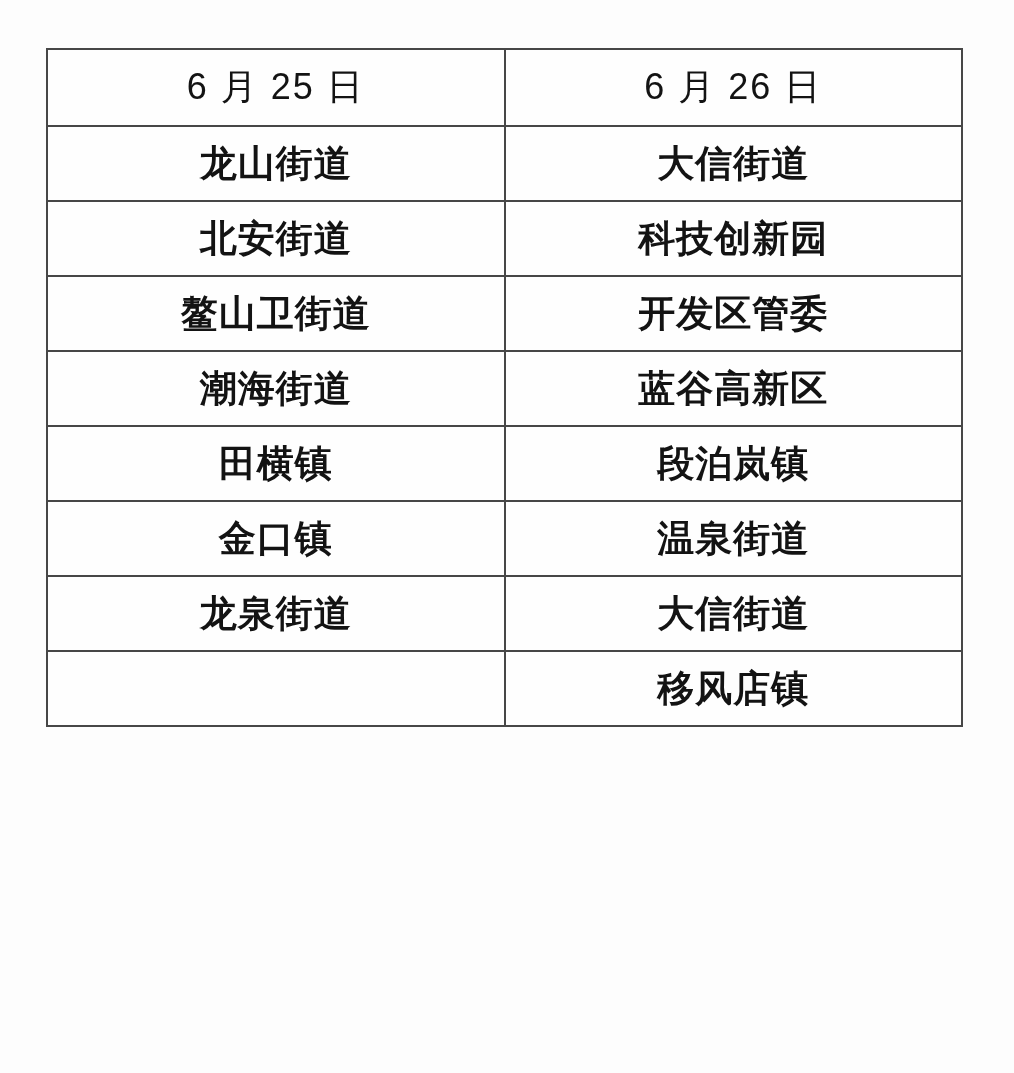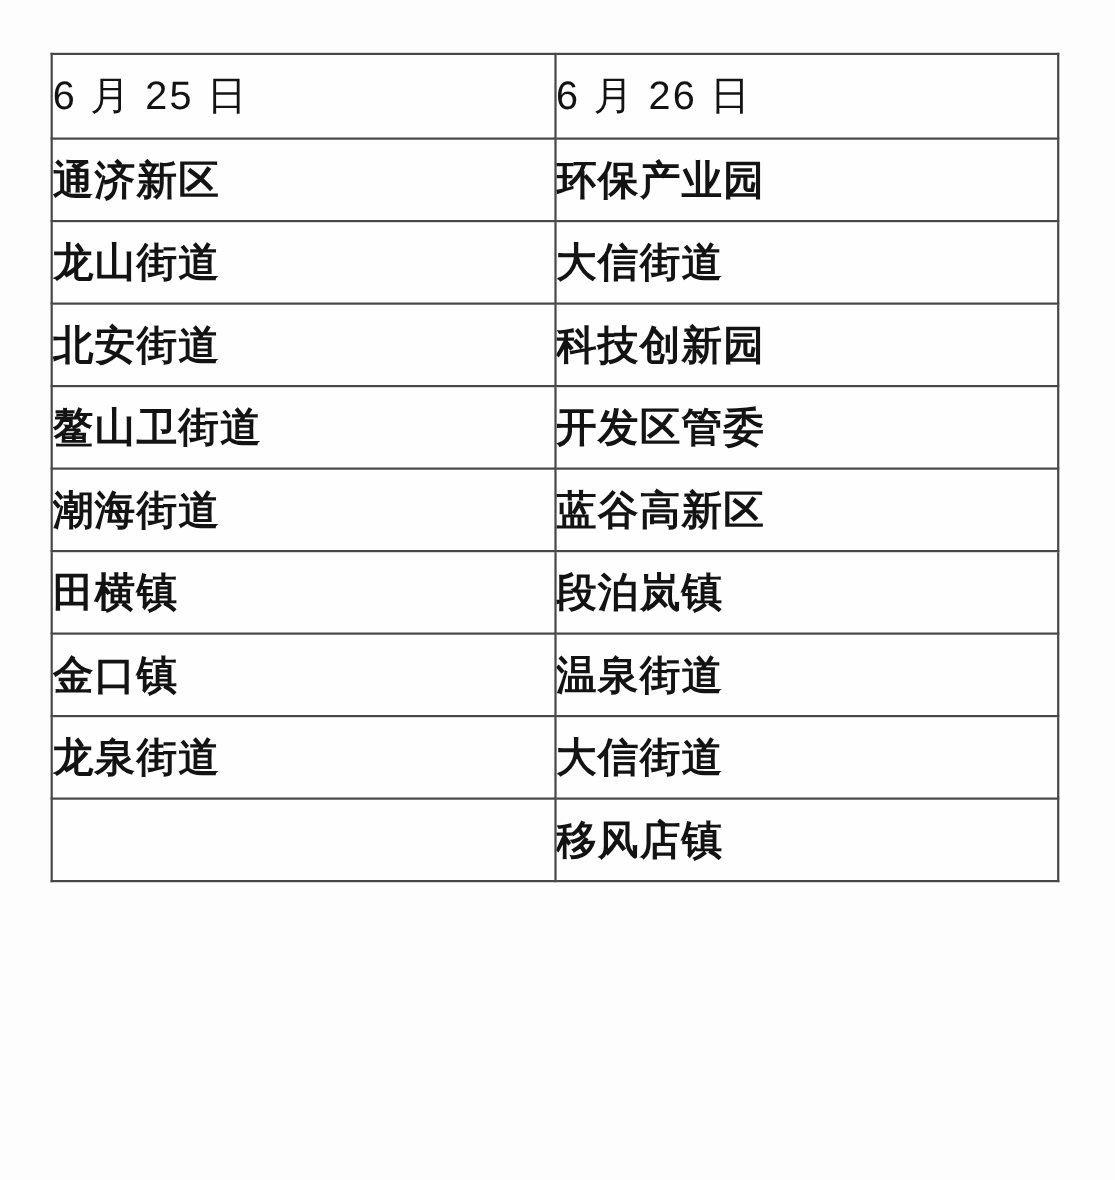--- a/index.html
+++ b/index.html
@@ -16,21 +16,21 @@
     left: 46px;
     top: 48px;
     width: 917px;
     border-collapse: collapse;
     table-layout: fixed;
     background: #fefefe;
   }
   .schedule-table th,
   .schedule-table td {
     border: 2px solid #474747;
-    text-align: left;
+    text-align: center;
     vertical-align: middle;
     color: #131313;
     padding: 0;
     overflow: hidden;
     white-space: nowrap;
   }
   .schedule-table th {
     height: 75px;
     font-size: 36px;
     font-weight: 400;
@@ -47,24 +47,20 @@
 <body>
 
 <table class="schedule-table">
   <thead>
     <tr>
       <th>6 月 25 日</th>
       <th>6 月 26 日</th>
     </tr>
   </thead>
   <tbody>
-    <tr>
-      <td>通济新区</td>
-      <td>环保产业园</td>
-    </tr>
     <tr>
       <td>龙山街道</td>
       <td>大信街道</td>
     </tr>
     <tr>
       <td>北安街道</td>
       <td>科技创新园</td>
     </tr>
     <tr>
       <td>鳌山卫街道</td>

